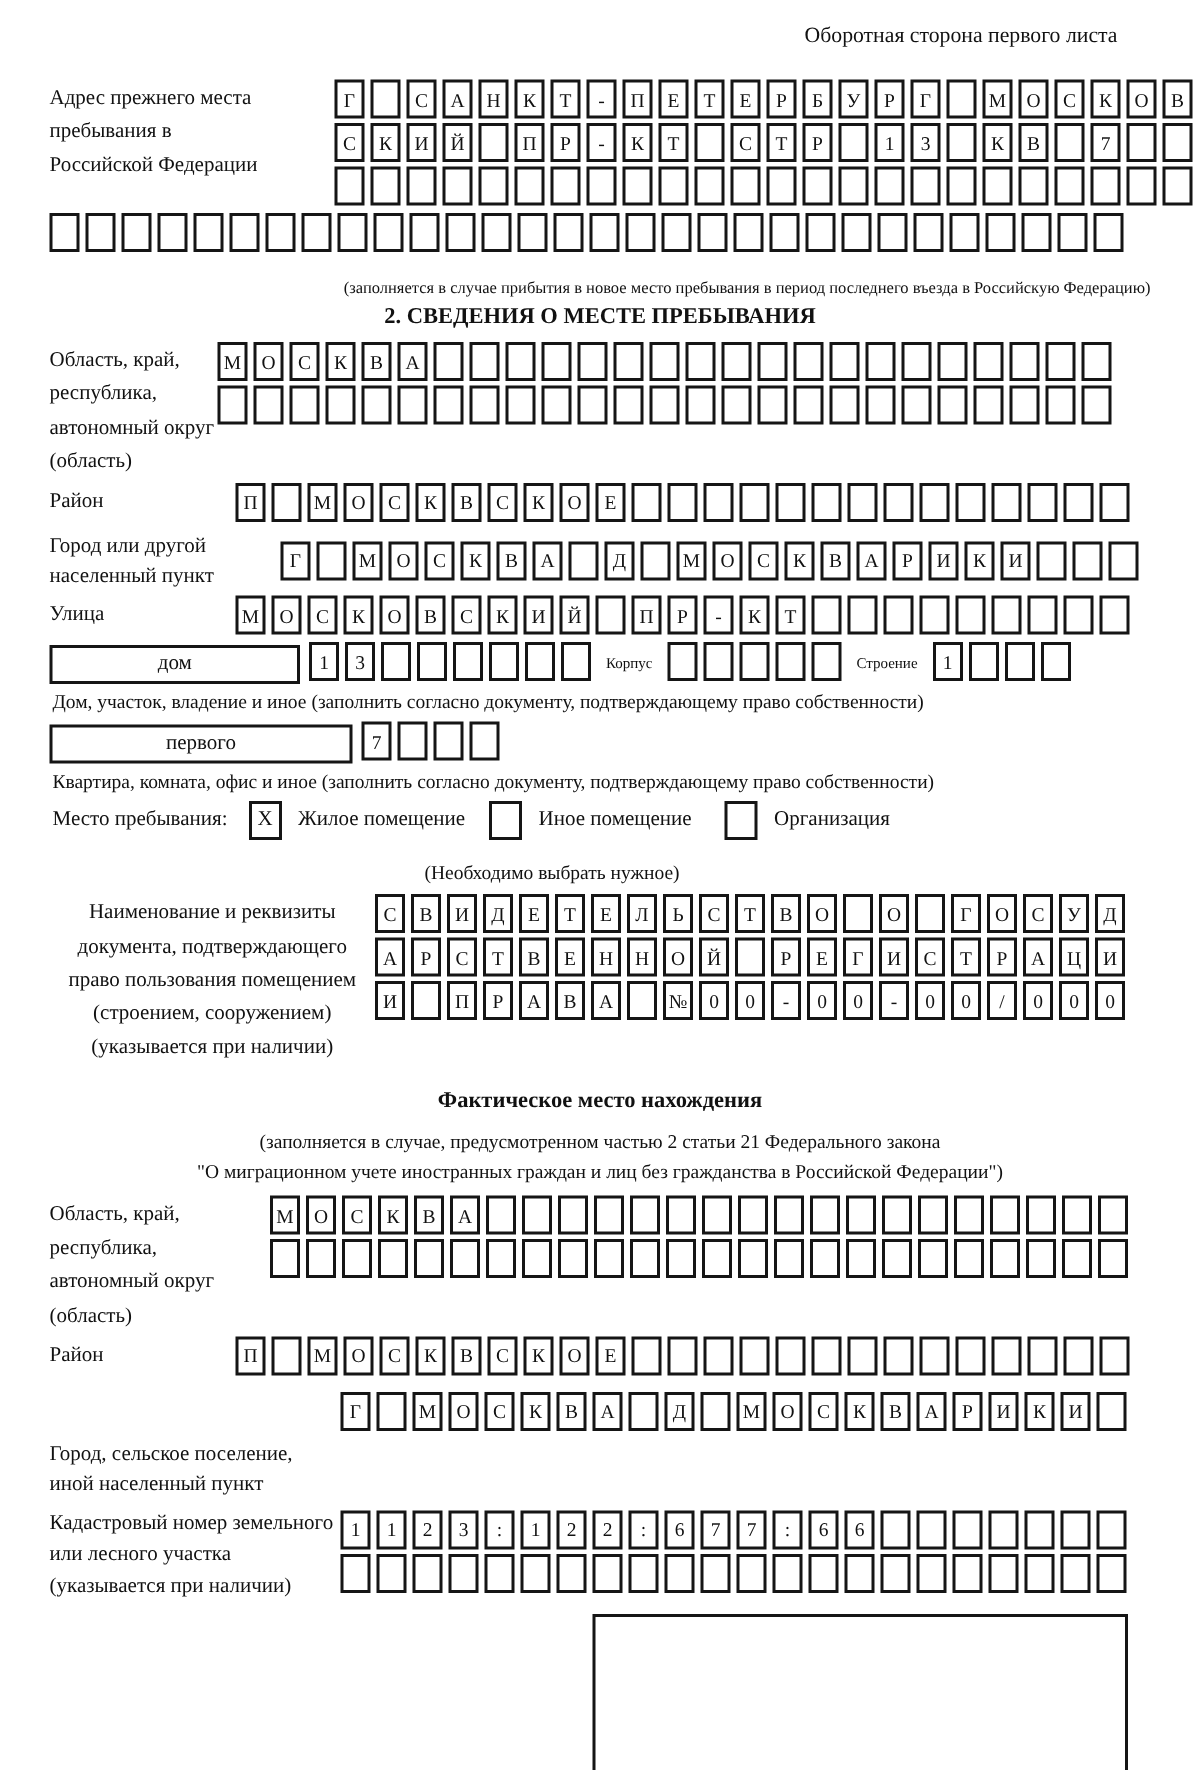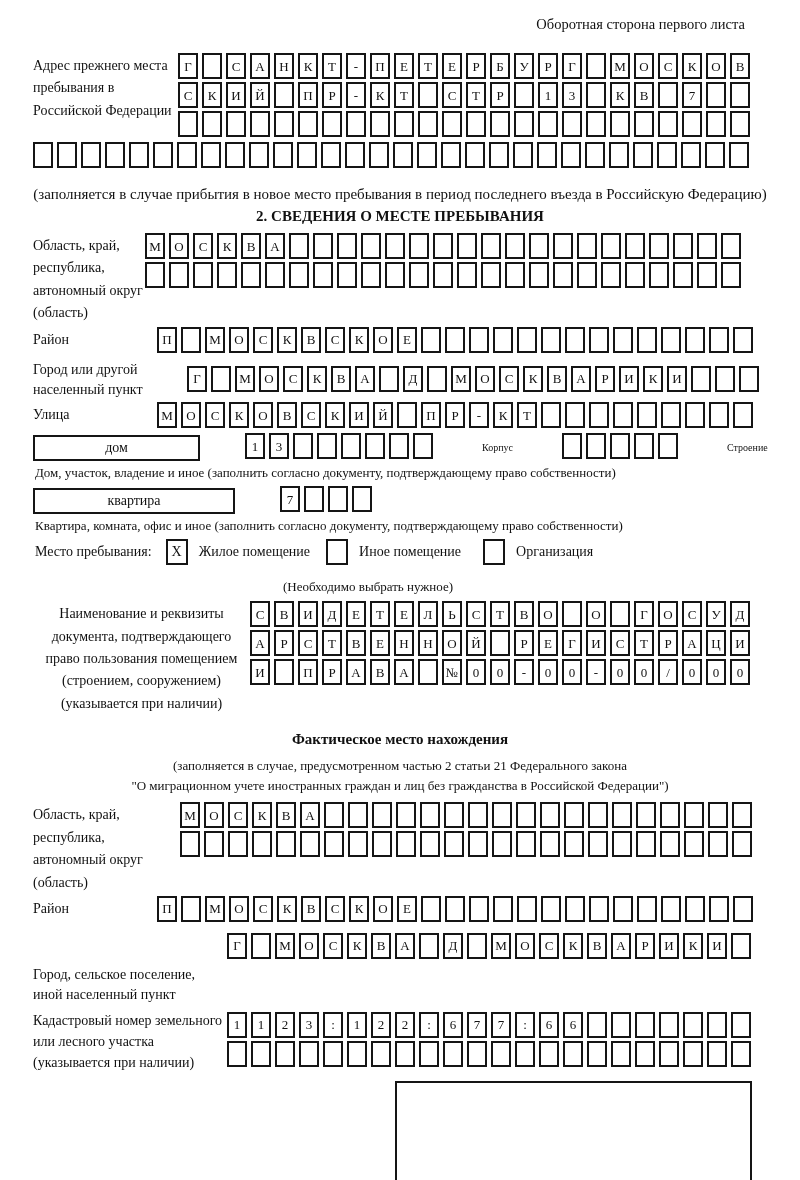--- a/index.html
+++ b/index.html
@@ -15,29 +15,29 @@
   .field { display: flex; align-items: flex-start; margin-bottom: 2px; }
   .flabel { flex: none; font-size: 14px; line-height: 1.6; padding-top: 2px; }
   .rowswrap { flex: none; }
 
   .crow { display: flex; margin-bottom: 3px; }
   .cbox {
     flex: none; width: 16px; height: 22px; border: 2px solid #151515;
     margin-right: 4px; display: flex; align-items: center; justify-content: center;
     font-size: 13px; line-height: 1;
   }
-  .caption-center { text-align: center; font-size: 15px; margin: 18px 0 5px 0; }
+  .caption-center { text-align: right; font-size: 11px; margin: 18px 0 5px 0; }
   .caption-left { font-size: 13px; margin: 1px 0 5px 2px; }
   .sec-title { text-align: center; font-weight: bold; font-size: 15px; margin: 4px 0 8px 0; }
 
   .typerect {
     flex: none; border: 2px solid #151515; height: 22px; display: flex;
     align-items: center; justify-content: center; font-size: 14px; margin-right: 6px;
   }
-  .inline-row { display: flex; align-items: center; margin-bottom: 3px; gap: 39px; }
+  .inline-row { display: flex; align-items: center; margin-bottom: 3px; }
   .inline-label { flex: none; font-size: 10px; padding: 0 10px 0 6px; }
 
   .chk-row { display: flex; align-items: center; margin: 4px 0 14px 2px; font-size: 14px; }
   .chkbox {
     flex: none; width: 18px; height: 22px; border: 2px solid #151515;
     display: flex; align-items: center; justify-content: center; font-size: 14px;
   }
   .chk-label { padding: 0 0 0 11px; }
   .chk-note { width: 350px; margin-left: 160px; text-align: center; font-size: 13px; margin-bottom: 6px; }
 
@@ -45,21 +45,21 @@
 
   .stamp-box { margin: 8px 0 0 362px; width: 353px; height: 171px; border: 2px solid #151515; }
 </style>
 </head>
 <body>
 
 <div class="page">
 
   <div class="header-note">Оборотная сторона первого листа</div>
 
-  <div class="field" style="margin-top:20px;">
+  <div class="field" style="margin-top:20px;gap:45px;">
     <div class="flabel" style="width:145px;">Адрес прежнего места пребывания в Российской Федерации</div>
     <div class="rowswrap">
         <div class="crow">
           <div class="cbox">Г</div>
           <div class="cbox"></div>
           <div class="cbox">С</div>
           <div class="cbox">А</div>
           <div class="cbox">Н</div>
           <div class="cbox">К</div>
           <div class="cbox">Т</div>
@@ -361,21 +361,21 @@
           <div class="cbox">1</div>
           <div class="cbox"></div>
           <div class="cbox"></div>
           <div class="cbox"></div>
         </div>
       </div>
   </div>
   <div class="caption-left">Дом, участок, владение и иное (заполнить согласно документу, подтверждающему право собственности)</div>
 
   <div class="inline-row">
-    <div class="typerect" style="width:198px;">квартира</div>
+    <div class="typerect" style="width:198px;">первого</div>
     <div class="rowswrap">
         <div class="crow">
           <div class="cbox">7</div>
           <div class="cbox"></div>
           <div class="cbox"></div>
           <div class="cbox"></div>
         </div>
       </div>
   </div>
   <div class="caption-left">Квартира, комната, офис и иное (заполнить согласно документу, подтверждающему право собственности)</div>

